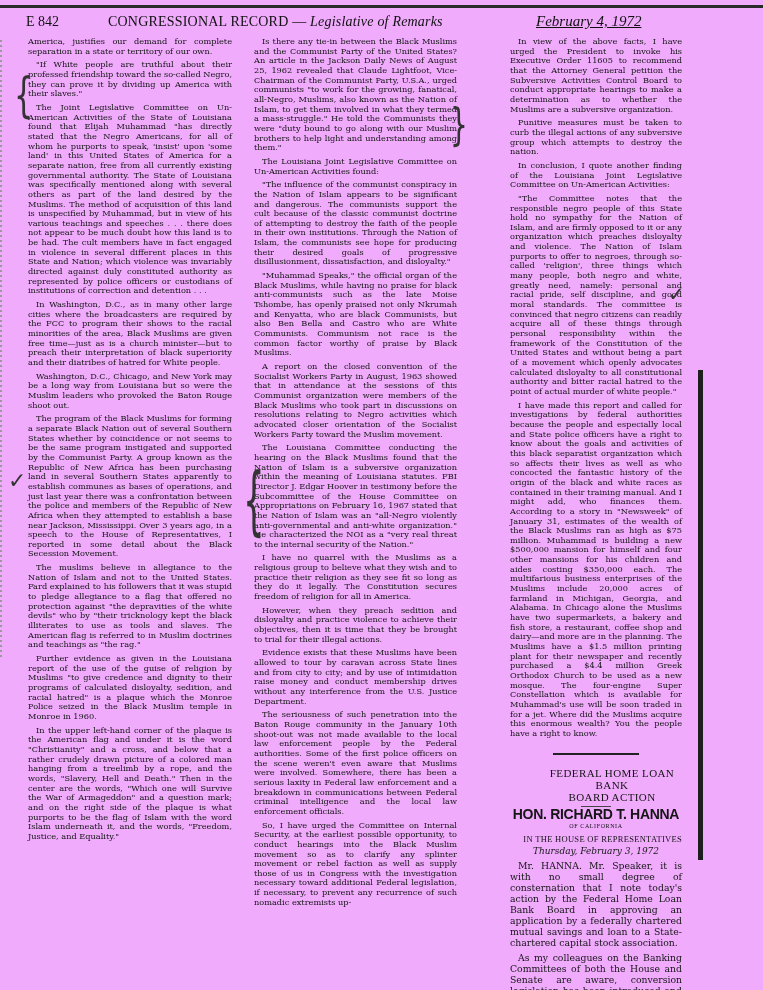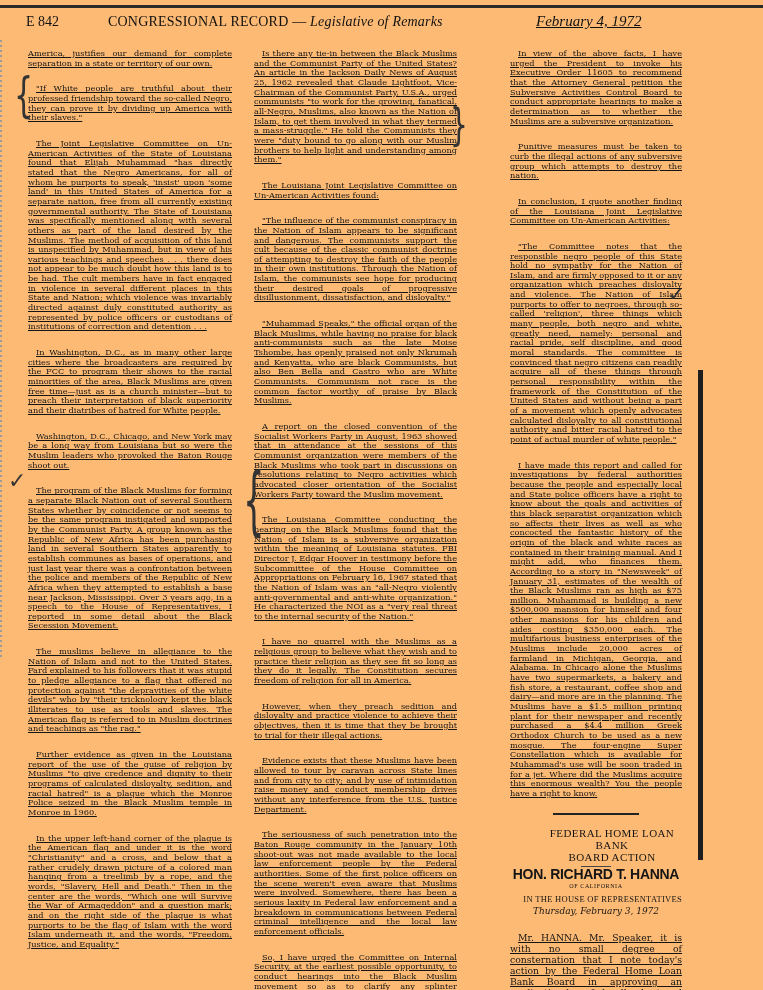--- a/index.html
+++ b/index.html
@@ -1,30 +1,30 @@
 <!DOCTYPE html>
 <html><head>
 <meta charset="utf-8">
 <style>
   html, body { margin: 0; padding: 0; background: #ffffff; }
   body { width: 763px; height: 990px; position: relative; overflow: hidden; }
-  .page { position: absolute; left: 0; top: 0; width: 763px; height: 990px; background: #fdba74; }
+  .page { position: absolute; left: 0; top: 0; width: 763px; height: 990px; background: #f0abfc; }
   .top-rule { position: absolute; left: 0; top: 5px; width: 763px; height: 3px; background: #2a2a2a; }
   .header { position: absolute; left: 26px; top: 14px; width: 640px; height: 20px;
             font-family: "Liberation Serif", serif; color: #111; }
   .hdr-page { position: absolute; left: 0; top: 0; font-size: 14px; }
   .hdr-title { position: absolute; left: 82px; top: 0; font-size: 14px; letter-spacing: 0.2px; white-space: nowrap; }
   .hdr-title i { font-style: italic; }
   .hdr-date { position: absolute; left: 510px; top: -1px; font-size: 15px; font-style: italic; white-space: nowrap; text-decoration: underline; }
   .col { position: absolute; top: 33px; font-family: "DejaVu Serif", serif; font-size: 8.2px;
          line-height: 9.65px; color: #151515; text-align: justify; }
   .col1 { left: 28px; width: 204px; }
   .col2 { left: 254px; width: 203px; }
   .col3 { left: 510px; width: 172px; }
-  .col p { margin: 16px 0 1px 0; text-indent: 8px; text-decoration: underline; }
+  .col p { margin: 4px 0 1px 0; text-indent: 8px; }
   .col p.noind { text-indent: 0; }
   .sep { width: 86px; height: 2px; background: #222; margin: 14px auto 12px auto; }
   .sec-title { font-family: "Liberation Serif", serif; font-size: 11px; text-align: center; letter-spacing: 0.4px; line-height: 12px; margin-left: 32px; }
   .sep-small { width: 30px; height: 1px; background: #444; margin: 3px auto 3px auto; }
   .speaker { font-family: "Liberation Sans", sans-serif; font-weight: bold; font-size: 14px; text-align: center; margin: 2px 0 3px 0; letter-spacing: -0.3px; }
   .of-state { font-family: "Liberation Serif", serif; font-size: 6px; text-align: center; letter-spacing: 0.6px; margin-bottom: 3px; }
   .house { font-family: "Liberation Serif", serif; font-size: 8.5px; text-align: right; letter-spacing: 0.3px; margin-bottom: 2px; }
   .sdate { font-family: "DejaVu Serif", serif; font-style: italic; font-size: 9px; text-align: center; margin-bottom: 4px; }
   .body-lg { font-size: 9.3px; line-height: 11px; }
   .vbar { position: absolute; left: 698px; top: 370px; width: 5px; height: 190px; background: #1e1e1e; }

